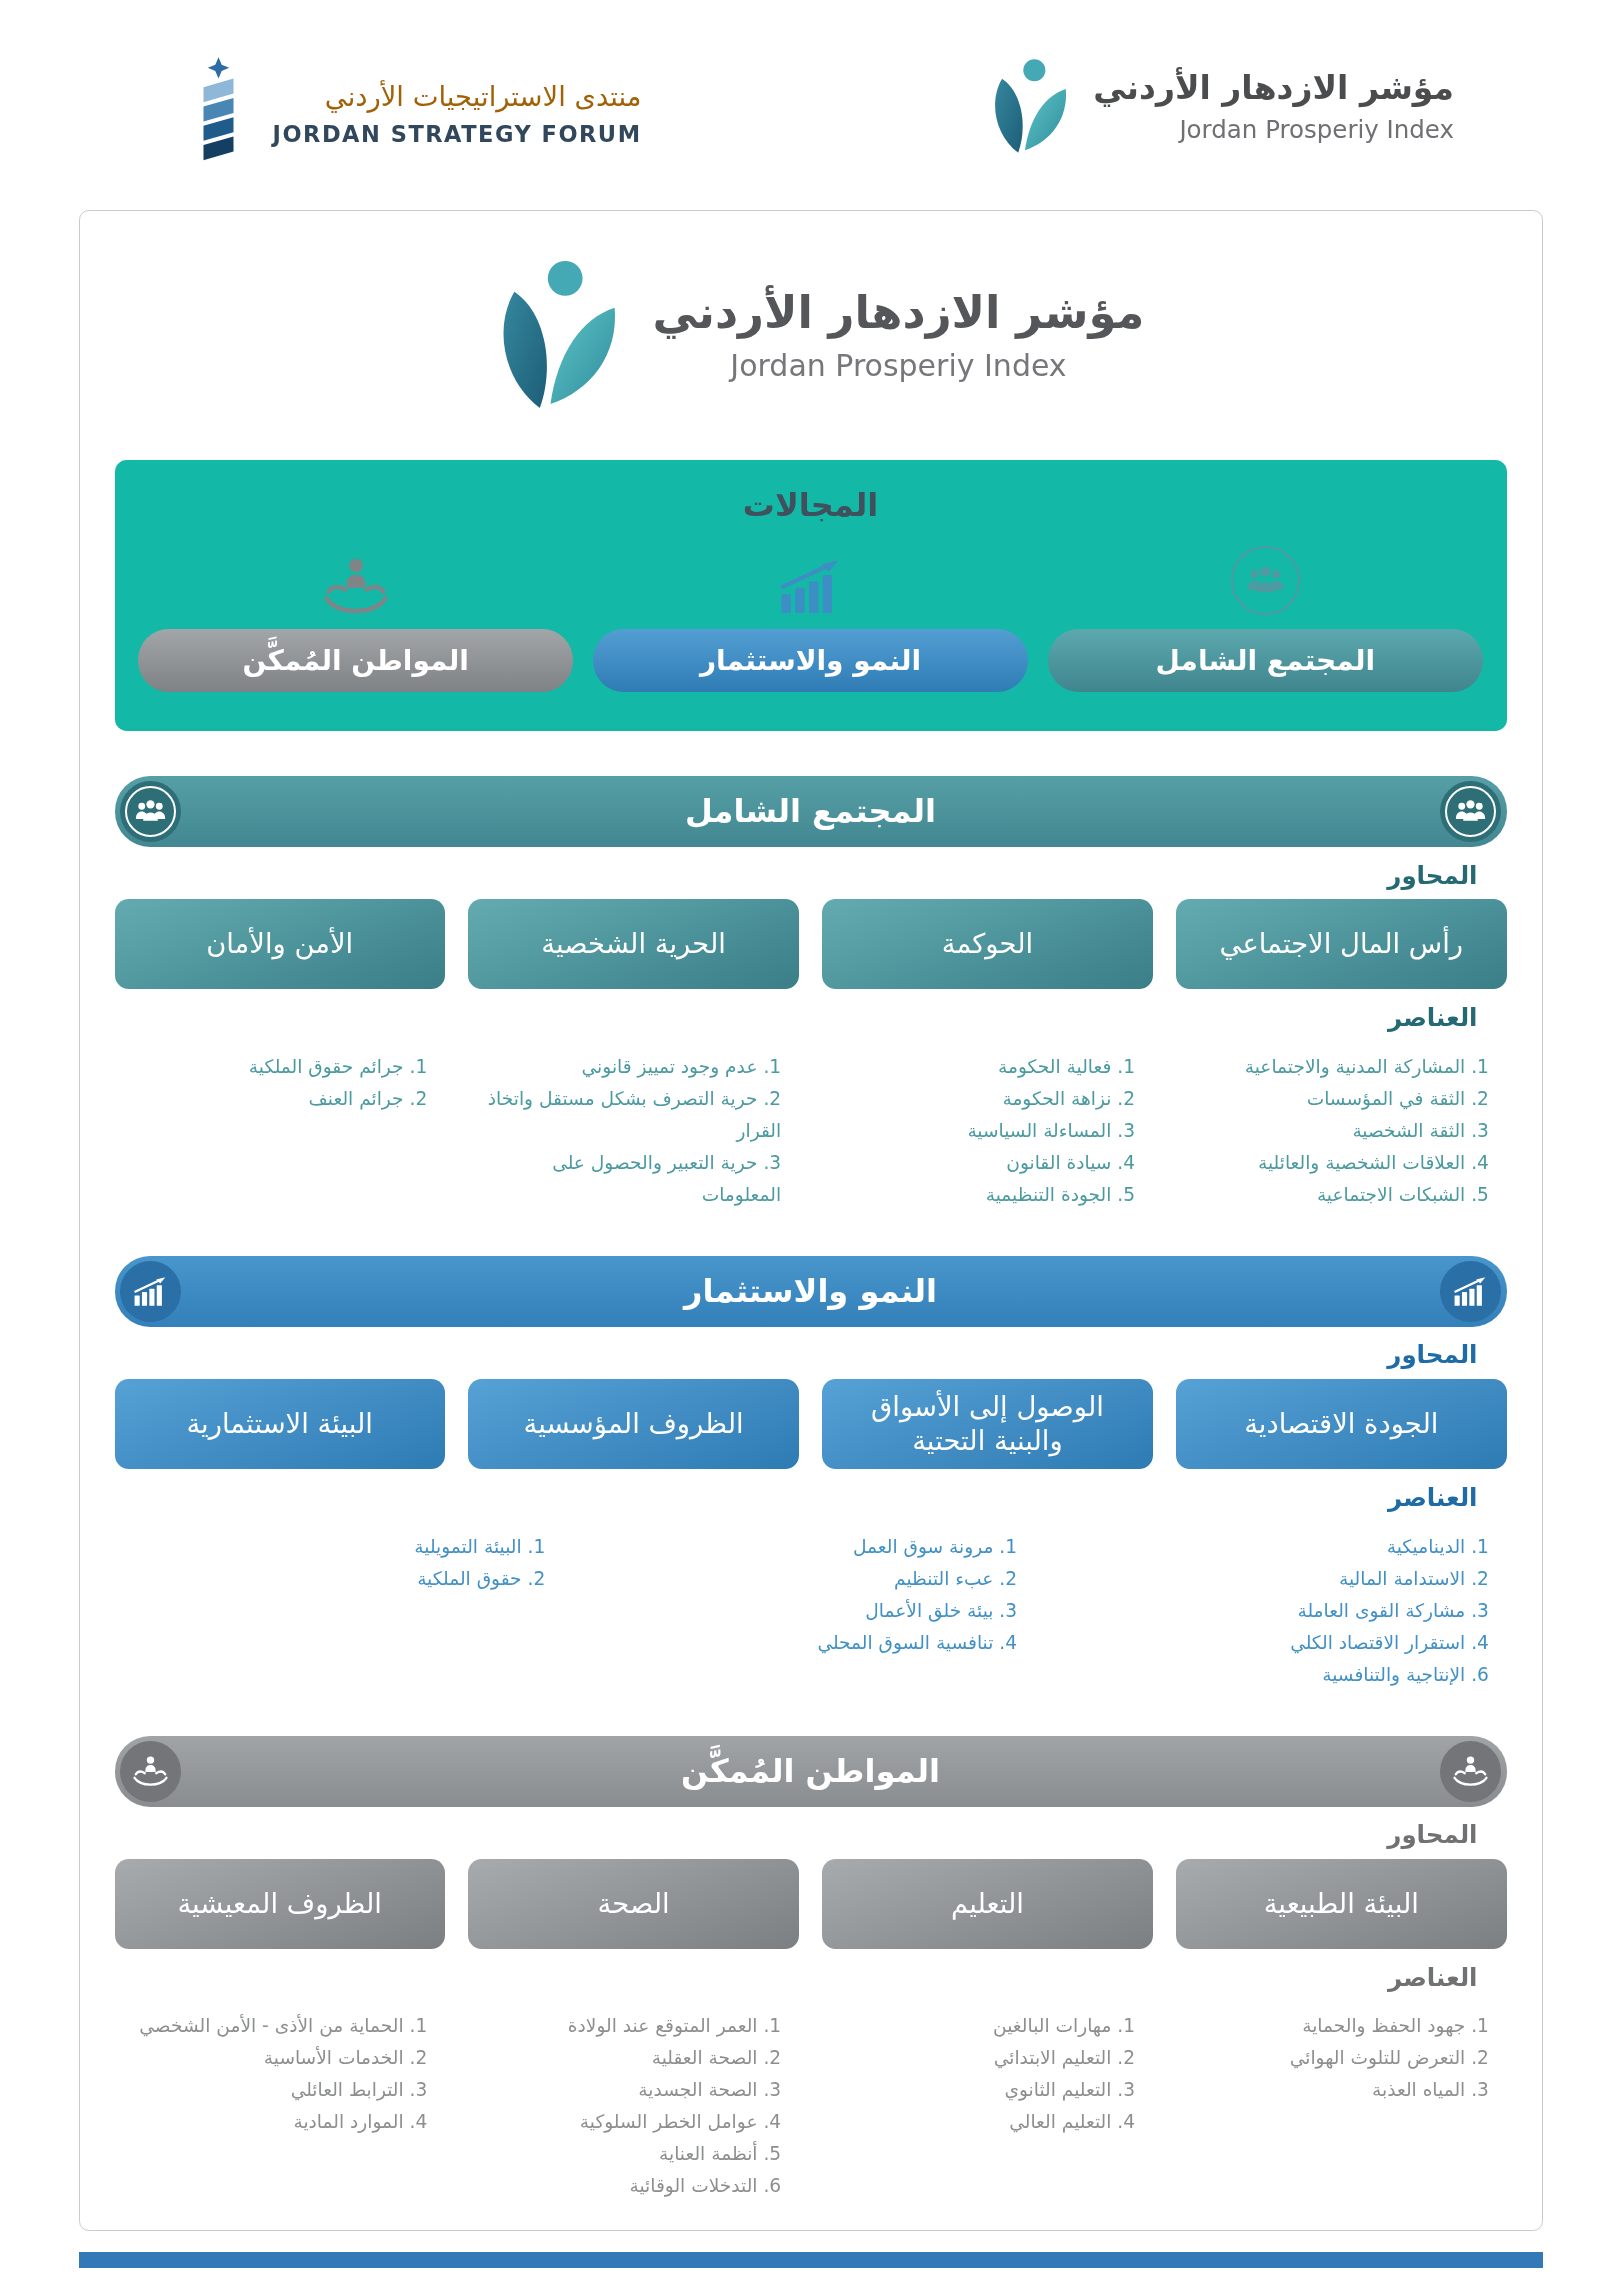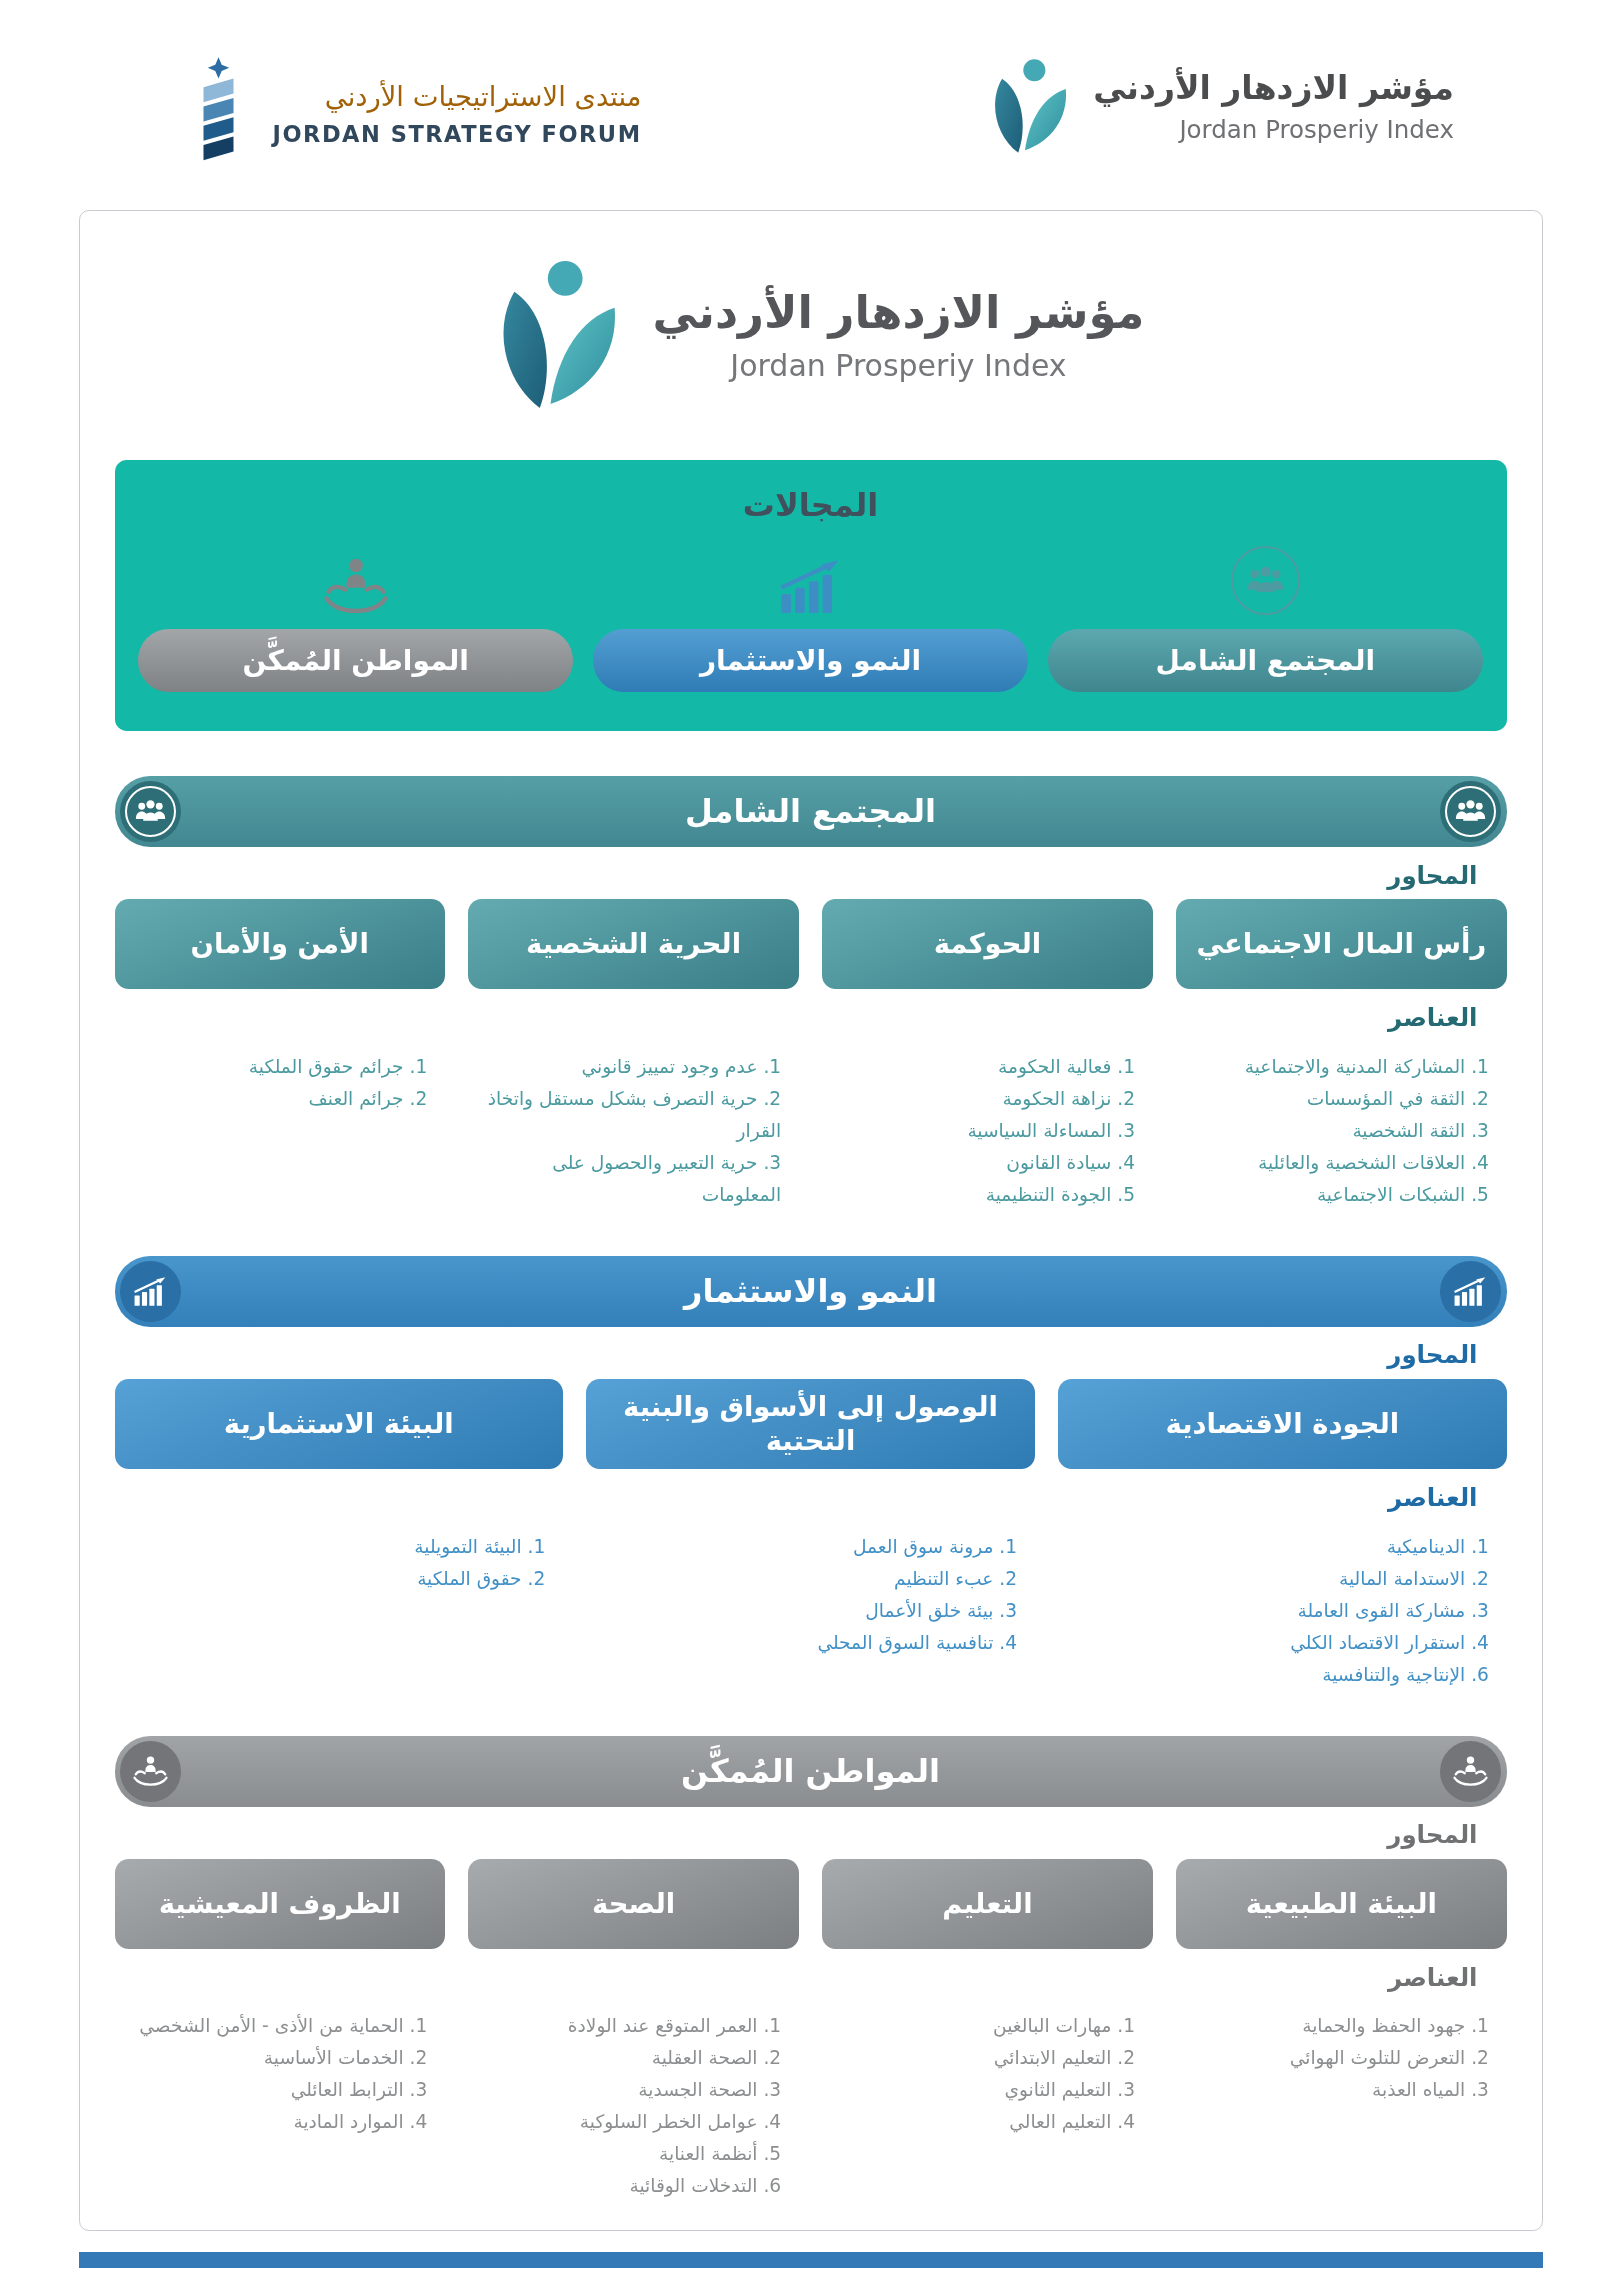--- a/index.html
+++ b/index.html
@@ -82,21 +82,21 @@
   .cap svg { width:41px; }
   .cap .ring { width:51px; height:51px; border-width:2.5px; }
   .cap .ring svg { width:35px; }
   .banner-title { flex:1; text-align:center; color:#fff; font-size:32px; font-weight:bold; }
 
   .side-label { font-size:24.5px; font-weight:bold; text-align:right; margin:13.7px 29px 9.8px 0; }
 
   .pillar-row, .lists-row { width:1392px; margin:0 auto; display:flex; gap:23.5px; }
   .pillar {
     flex:1; min-height:90px; border-radius:13.7px;
-    color:#fff; font-size:27.4px; font-weight:bold; line-height:1.25;
+    color:#fff; font-size:27.4px; font-weight:normal; line-height:1.25;
     display:flex; align-items:center; justify-content:center; text-align:center;
     padding:9.8px 13.7px;
   }
   .elist {
     flex:1; list-style:none;
     margin-top:9px; padding-left:7.8px; padding-right:17.6px;
     text-align:right; font-size:18.6px; line-height:1.72;
   }
 
   .s-teal .banner { background:linear-gradient(180deg,#569fa6,#428791); }
@@ -322,20 +322,21 @@
           </g>
           <path d="M8 30 L50 10" stroke="currentColor" stroke-width="4" fill="none"></path>
           <polygon points="62,4 46,8 53,15" fill="currentColor"></polygon>
         </svg>
       </span>
     </div>
     <div class="side-label">المحاور</div>
     <div class="pillar-row">
       <div class="pillar">الجودة الاقتصادية</div>
       <div class="pillar">الوصول إلى الأسواق والبنية التحتية</div>
+      <div class="pillar">الظروف المؤسسية</div>
       <div class="pillar">البيئة الاستثمارية</div>
     </div>
     <div class="side-label">العناصر</div>
     <div class="lists-row">
       <ul class="elist">
           <li>1. الديناميكية</li>
           <li>2. الاستدامة المالية</li>
           <li>3. مشاركة القوى العاملة</li>
           <li>4. استقرار الاقتصاد الكلي</li>
           <li>6. الإنتاجية والتنافسية</li>

